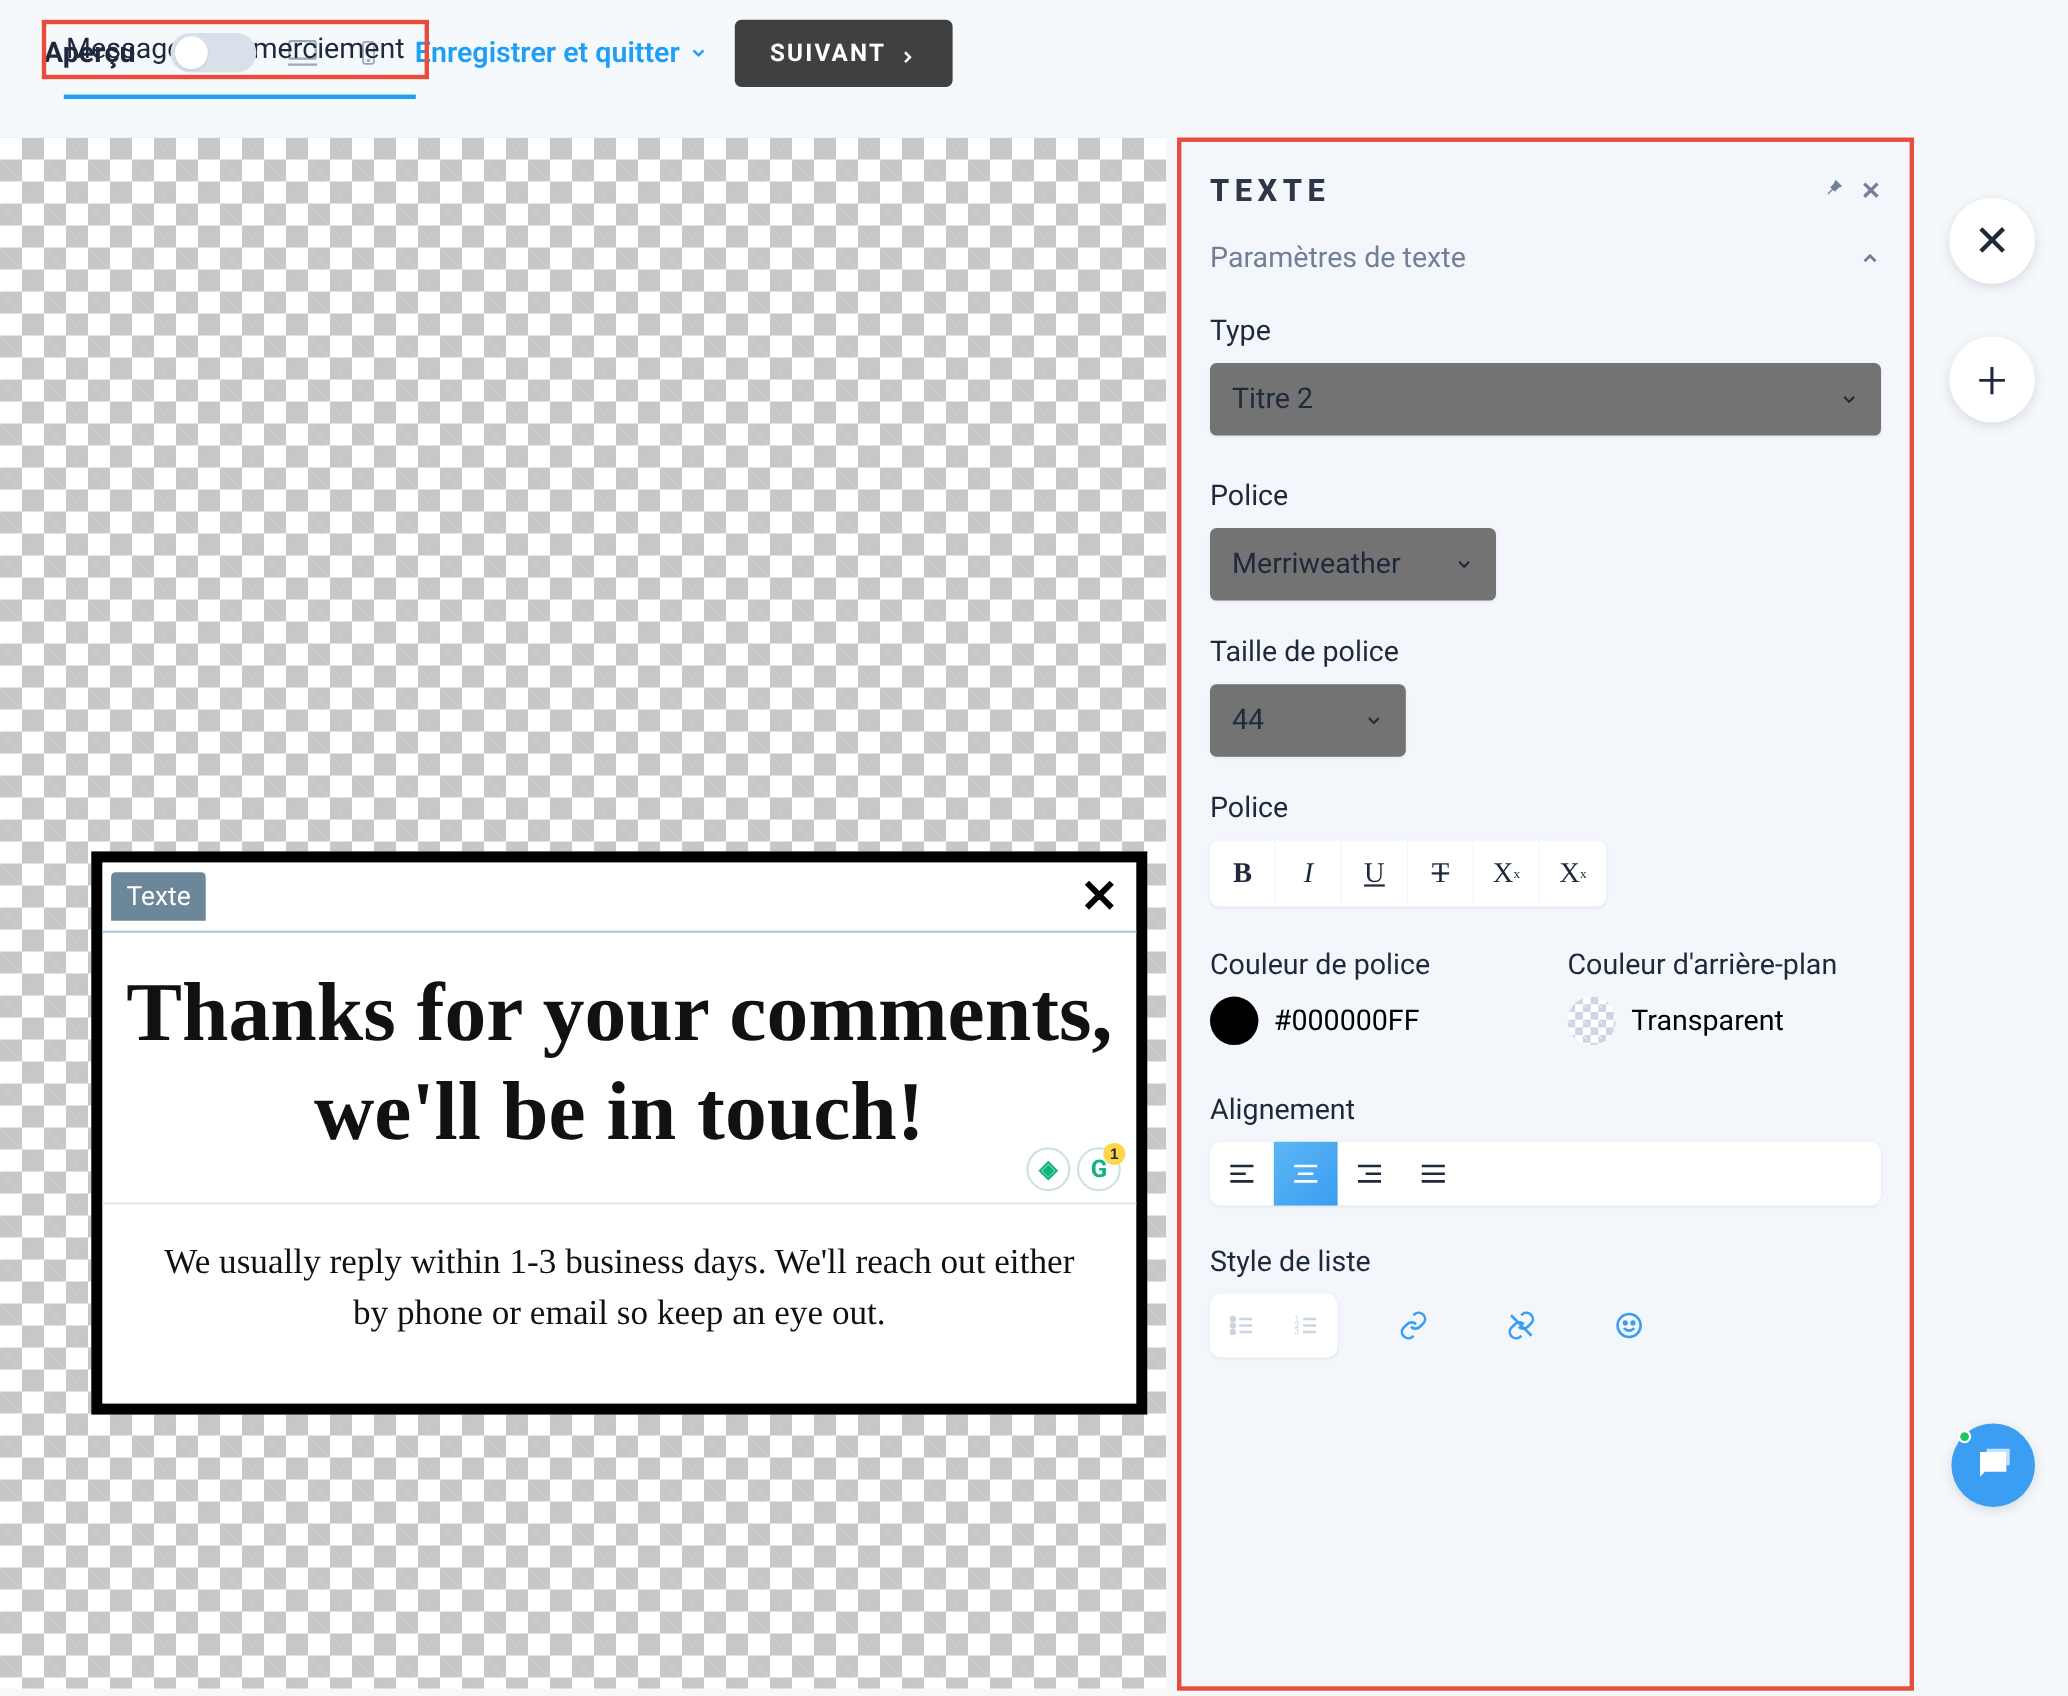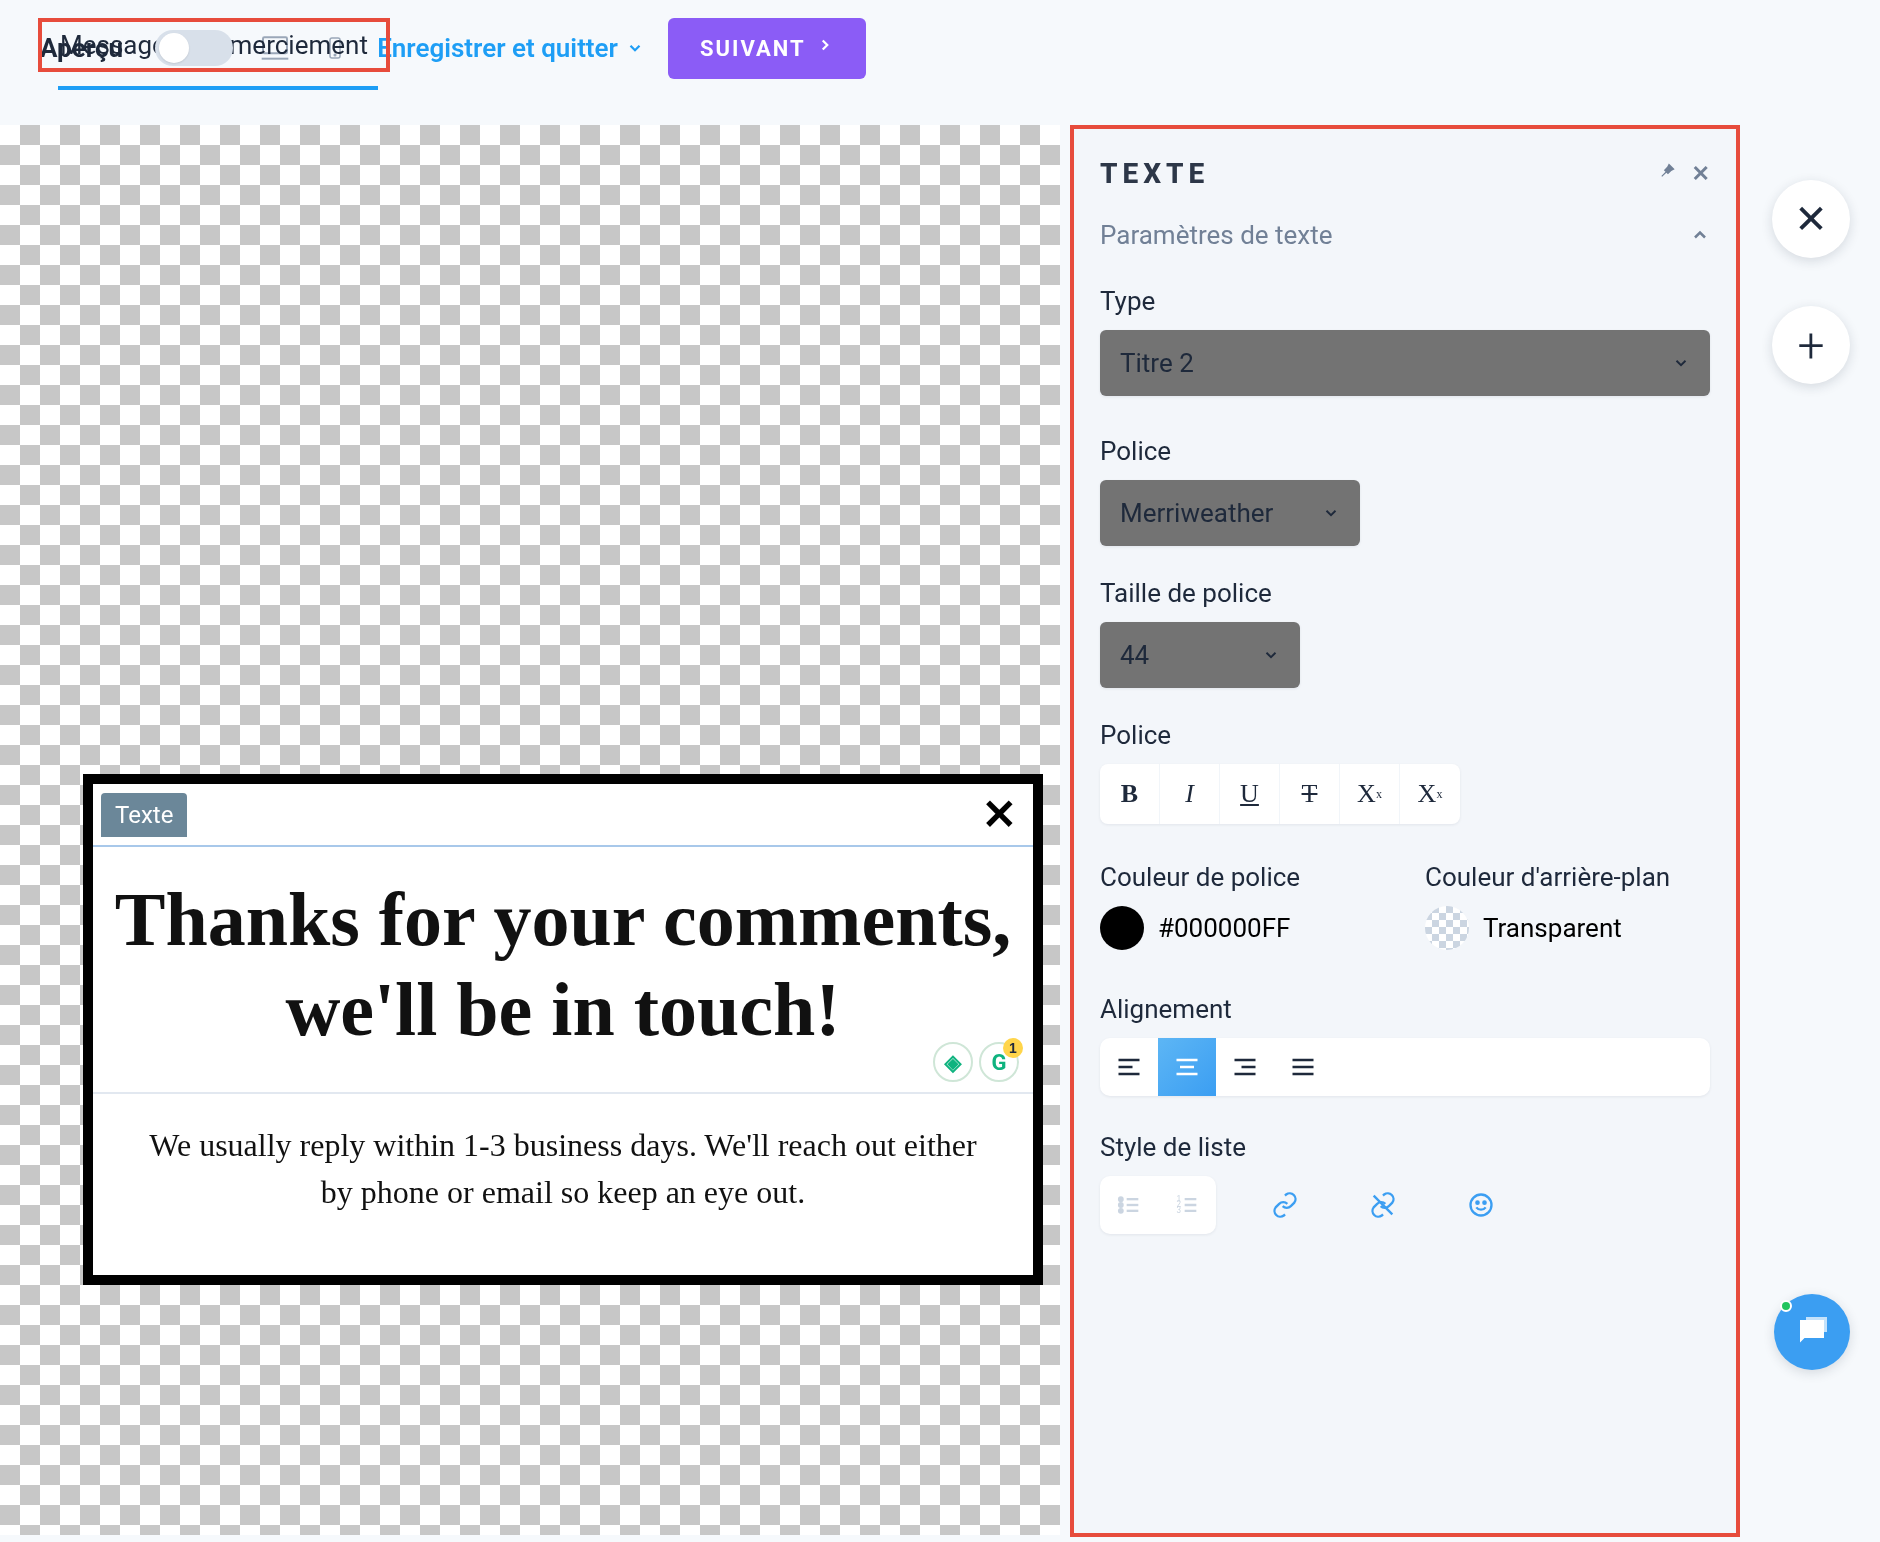--- a/index.html
+++ b/index.html
@@ -30,21 +30,21 @@
 }
 .tab-text { font-size: 26px; color: #1e293b; }
 .tab-underline { position: absolute; left: 58px; top: 86px; width: 320px; height: 4px; background: #1e9ef5; }
 
 .topbar-right { display: flex; align-items: center; gap: 24px; }
 .apercu-label { font-size: 26px; font-weight: 700; color: #1e293b; margin-right: 8px; }
 .toggle { width: 78px; height: 36px; background: #d8e0ea; border-radius: 20px; position: relative; }
 .toggle-knob { width: 30px; height: 30px; background: #fff; border-radius: 50%; position: absolute; left: 4px; top: 3px; box-shadow: 0 1px 2px rgba(0,0,0,0.1); }
 .device-icon { width: 36px; height: 36px; color: #9aa7b8; display:flex; align-items:center; justify-content:center; }
 .save-link { color: #1e9ef5; font-size: 26px; font-weight: 600; display: flex; align-items: center; gap: 8px; }
-.btn-primary { background: #8b5cf6; color: #fff; font-size: 22px; font-weight: 700; letter-spacing: 2px; padding: 18px 32px; border-radius: 6px; display: flex; align-items: flex-start; gap: 10px; }
+.btn-primary { background: #404040; color: #fff; font-size: 22px; font-weight: 700; letter-spacing: 2px; padding: 18px 32px; border-radius: 6px; display: flex; align-items: flex-end; gap: 10px; }
 
 .canvas-area {
   position: absolute;
   left: 0;
   top: 125px;
   width: 1060px;
   height: 1410px;
   background-image:
     linear-gradient(45deg, #c7c7c7 25%, transparent 25%),
     linear-gradient(-45deg, #c7c7c7 25%, transparent 25%),
@@ -85,21 +85,21 @@
   padding: 28px 26px 24px 26px;
 }
 .insp-head { display:flex; align-items:center; justify-content:space-between; margin-bottom: 30px;}
 .insp-title { font-size: 28px; font-weight: 800; letter-spacing: 5px; color: #2d3748; }
 .insp-icons { display:flex; gap:14px; color:#718096; font-size: 22px;}
 .section-row { display: flex; align-items:center; justify-content:space-between; color:#718096; font-size:26px; margin-bottom: 36px; }
 
 .field-label { font-size: 26px; color: #1e293b; margin-bottom: 14px; margin-top: 8px; }
 .select { background: #737373; border-radius: 6px; padding: 18px 20px; display:flex; align-items:center; justify-content:space-between; font-size: 26px; color: #1e293b; box-shadow: 0 1px 3px rgba(30,41,59,0.08); }
 .select-sm { width: 260px; }
-.select-xs { width: 200px; }
+.select-xs { width: 178px; }
 
 .style-bar { background: #fff; border-radius: 8px; box-shadow: 0 1px 3px rgba(30,41,59,0.08); display:flex; }
 .style-btn { width: 60px; height: 60px; display:flex; align-items:center; justify-content:center; font-size: 26px; font-family: "Times New Roman", serif; color: #1e293b; border-right: 1px solid #f1f5f9;}
 .style-btn:last-child { border-right:none;}
 
 .two-col { display:flex; gap: 40px; margin-top: 30px; }
 .col { flex:1; }
 
 .color-chip { display:flex; align-items:center; gap: 14px; }
 .swatch { width:44px; height:44px; border-radius:50%; }

